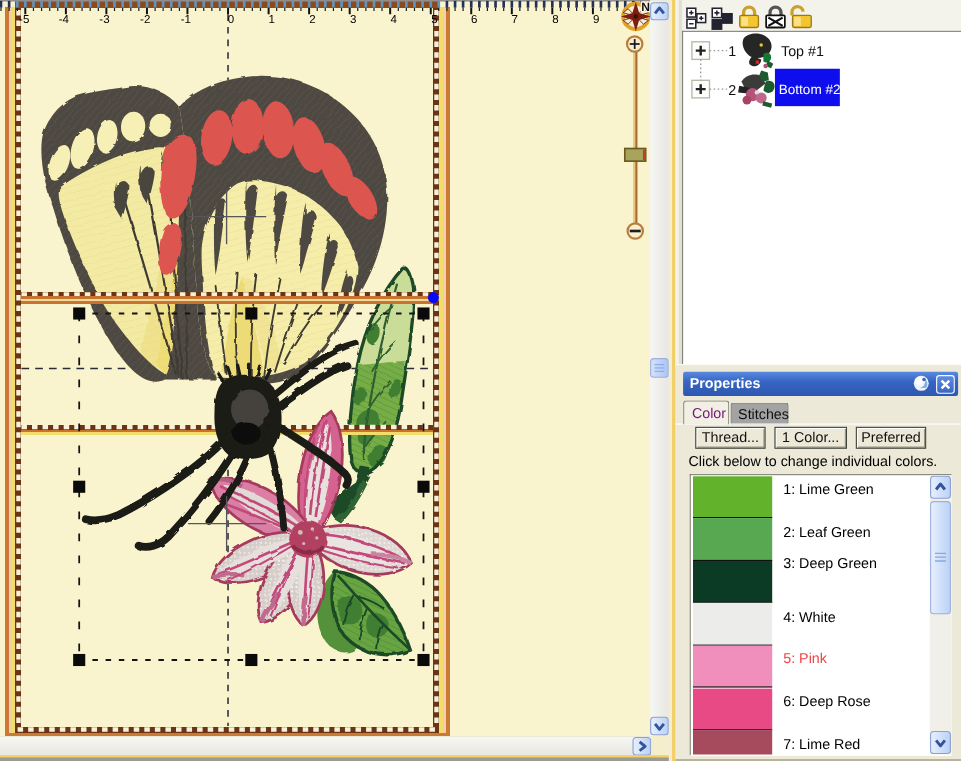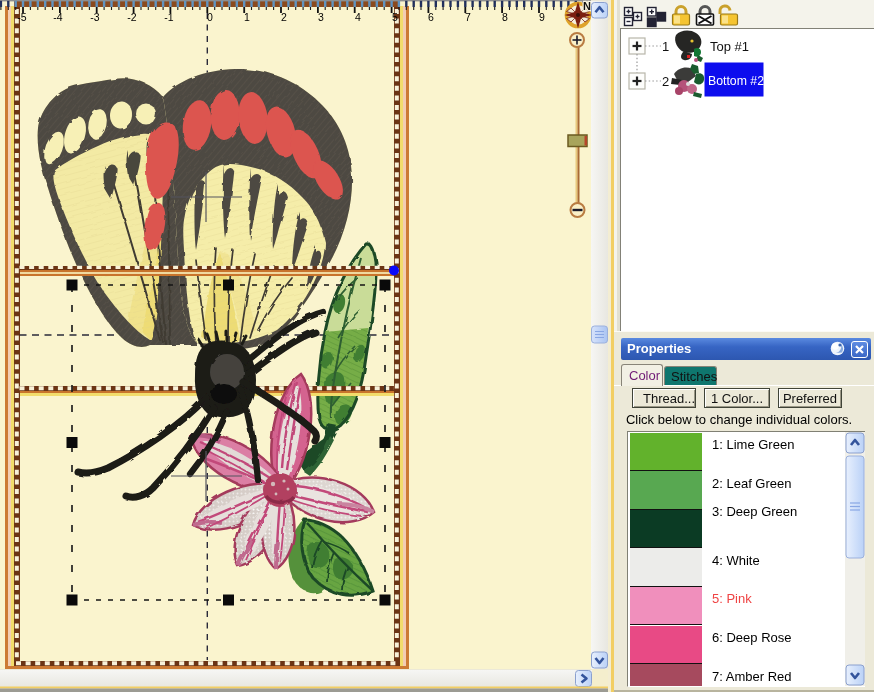--- a/index.html
+++ b/index.html
@@ -487,43 +487,43 @@
           <path d="M12,4.5 a6,6 0 0 1 1,8 L7,13 a6.5,6.5 0 0 0 5,-8Z" fill="#88aade"></path>
           <circle cx="11" cy="5" r="1.6" fill="#3c66b0"></circle>
         </svg>
         <div style="position:absolute;right:3px;top:2.5px;width:17px;height:17px;border:1px solid #fff;border-radius:3px;background:linear-gradient(#5f8ce2,#3a67c6);box-sizing:border-box"><svg width="15" height="15">
             <path d="M4,4 L11,11 M11,4 L4,11" stroke="#fff" stroke-width="2.2"></path>
           </svg></div>
       </div>
       <div style="position:absolute;left:7px;top:32px;width:42px;height:22px;background:#f2f0e4;border:1px solid #888478;border-bottom:none;border-radius:3px 3px 0 0;box-sizing:border-box;z-index:2">
         <span style="position:absolute;left:7px;top:3px;font:13px 'Liberation Sans',sans-serif;color:#701a75">Color</span>
       </div>
-      <div style="position:absolute;left:50px;top:34px;width:53px;height:20px;background:#0f766e;border:1px solid #888478;border-bottom:none;border-radius:3px 3px 0 0;box-sizing:border-box">
+      <div style="position:absolute;left:50px;top:34px;width:53px;height:20px;background:#a3a3a3;border:1px solid #888478;border-bottom:none;border-radius:3px 3px 0 0;box-sizing:border-box">
         <span style="position:absolute;left:6px;top:2px;font:13px 'Liberation Sans',sans-serif;color:#111">Stitches</span>
       </div>
       <div style="position:absolute;left:0px;top:53px;width:260px;height:1px;background:#fff"></div>
-      <div style="position:absolute;left:18px;top:56px;width:64px;height:20px;background:#ece9d8;border:1px solid #404438;border-right-color:#404438;box-shadow:inset 1px 1px 0 #fff,inset -1px -1px 0 #9a9786;box-sizing:border-box;text-align:right"><span style="font:13px 'Liberation Sans',sans-serif;color:#111;line-height:18px">Thread...</span></div>
+      <div style="position:absolute;left:18px;top:56px;width:64px;height:20px;background:#ece9d8;border:1px solid #404438;border-right-color:#404438;box-shadow:inset 1px 1px 0 #fff,inset -1px -1px 0 #9a9786;box-sizing:border-box;text-align:center"><span style="font:13px 'Liberation Sans',sans-serif;color:#111;line-height:18px">Thread...</span></div>
       <div style="position:absolute;left:90px;top:56px;width:66px;height:20px;background:#ece9d8;border:1px solid #404438;border-right-color:#404438;box-shadow:inset 1px 1px 0 #fff,inset -1px -1px 0 #9a9786;box-sizing:border-box;text-align:center"><span style="font:13px 'Liberation Sans',sans-serif;color:#111;line-height:18px">1 Color...</span></div>
       <div style="position:absolute;left:164px;top:56px;width:64px;height:20px;background:#ece9d8;border:1px solid #404438;border-right-color:#404438;box-shadow:inset 1px 1px 0 #fff,inset -1px -1px 0 #9a9786;box-sizing:border-box;text-align:center"><span style="font:13px 'Liberation Sans',sans-serif;color:#111;line-height:18px">Preferred</span></div>
       <div style="position:absolute;left:0;top:80px;width:250px;text-align:center;font:13px 'Liberation Sans',sans-serif;color:#000">Click below to change individual colors.</div>
       <div style="position:absolute;left:13px;top:99px;width:238px;height:256px;background:#fff;border-top:1.5px solid #808074;border-left:1.5px solid #808074;border-bottom:1px solid #fff;box-sizing:border-box;overflow:hidden">
         <div style="position:absolute;left:1.5px;top:0.5px;width:72px;height:38.6px;background:#62b22c;border-bottom:1.5px solid #111;box-sizing:border-box"></div>
         <div style="position:absolute;left:84px;top:5.0px;font:13px 'Liberation Sans',sans-serif;color:#000">1: Lime Green</div>
         <div style="position:absolute;left:1.5px;top:39.1px;width:72px;height:38.6px;background:#58a851;border-bottom:1.5px solid #111;box-sizing:border-box"></div>
         <div style="position:absolute;left:84px;top:43.6px;font:13px 'Liberation Sans',sans-serif;color:#000">2: Leaf Green</div>
         <div style="position:absolute;left:1.5px;top:77.7px;width:72px;height:38.6px;background:#0b3b24;border-bottom:1.5px solid #111;box-sizing:border-box"></div>
         <div style="position:absolute;left:84px;top:72px;font:13px 'Liberation Sans',sans-serif;color:#000000">3: Deep Green</div>
         <div style="position:absolute;left:1.5px;top:116.3px;width:72px;height:38.6px;background:#ececea;border-bottom:1.5px solid #111;box-sizing:border-box"></div>
         <div style="position:absolute;left:84px;top:120.8px;font:13px 'Liberation Sans',sans-serif;color:#000">4: White</div>
         <div style="position:absolute;left:1.5px;top:154.9px;width:72px;height:38.6px;background:#f08fbc;border-bottom:1.5px solid #111;box-sizing:border-box"></div>
         <div style="position:absolute;left:84px;top:159.4px;font:13px 'Liberation Sans',sans-serif;color:#ef4444">5: Pink</div>
         <div style="position:absolute;left:1.5px;top:193.5px;width:72px;height:38.6px;background:#e84a85;border-bottom:1.5px solid #111;box-sizing:border-box"></div>
         <div style="position:absolute;left:84px;top:198.0px;font:13px 'Liberation Sans',sans-serif;color:#000">6: Deep Rose</div>
         <div style="position:absolute;left:1.5px;top:232.1px;width:72px;height:38.6px;background:#a64a5e;border-bottom:1.5px solid #111;box-sizing:border-box"></div>
-        <div style="position:absolute;left:84px;top:236.6px;font:13px 'Liberation Sans',sans-serif;color:#000">7: Amber Red</div>
+        <div style="position:absolute;left:84px;top:236.6px;font:13px 'Liberation Sans',sans-serif;color:#000">7: Lime Red</div>
         <svg width="20" height="255" viewBox="0 0 20 255" style="position:absolute;right:0px;top:0">
           <defs>
             <linearGradient id="sbb2" x1="0" y1="0" x2="1" y2="0">
               <stop offset="0" stop-color="#e8f0fd"></stop>
               <stop offset="1" stop-color="#bad1f7"></stop>
             </linearGradient>
           </defs>
           <rect x="0" y="0" width="20" height="255" fill="#f0efe9"></rect>
           <rect x="1" y="1" width="18" height="20" rx="3" fill="url(#sbb2)" stroke="#8ba0ce" stroke-width="1"></rect>
           <path d="M6.0,13.0 L10.0,8.0 L14.0,13.0" fill="none" stroke="#33549c" stroke-width="2.6" stroke-linejoin="round"></path>

